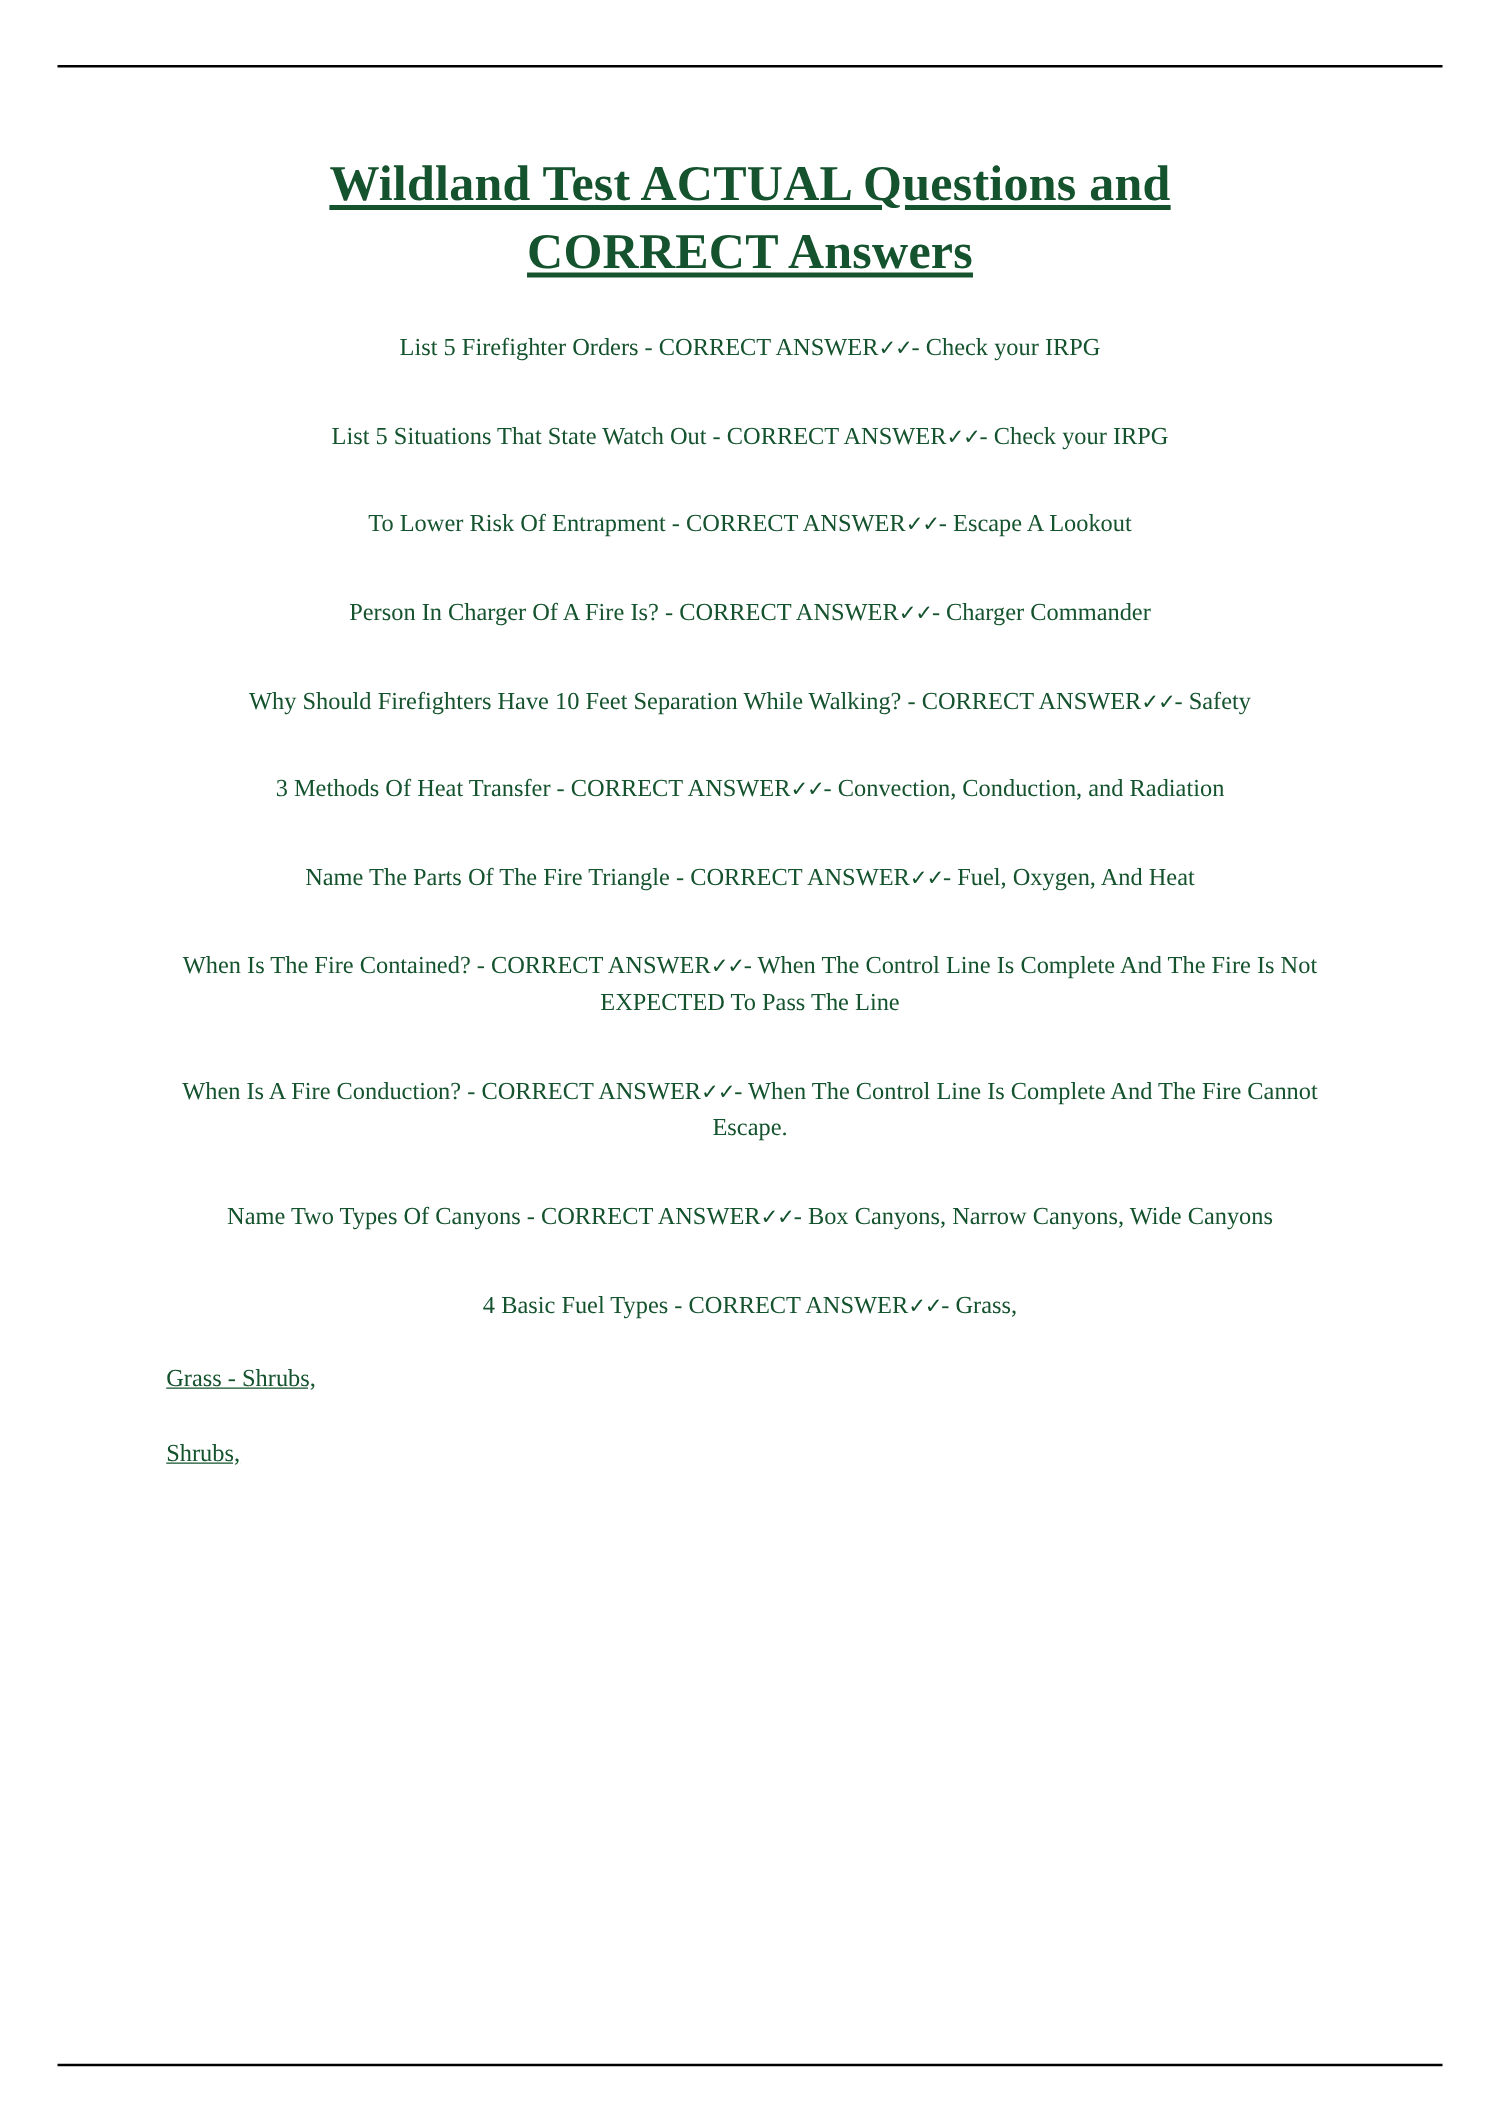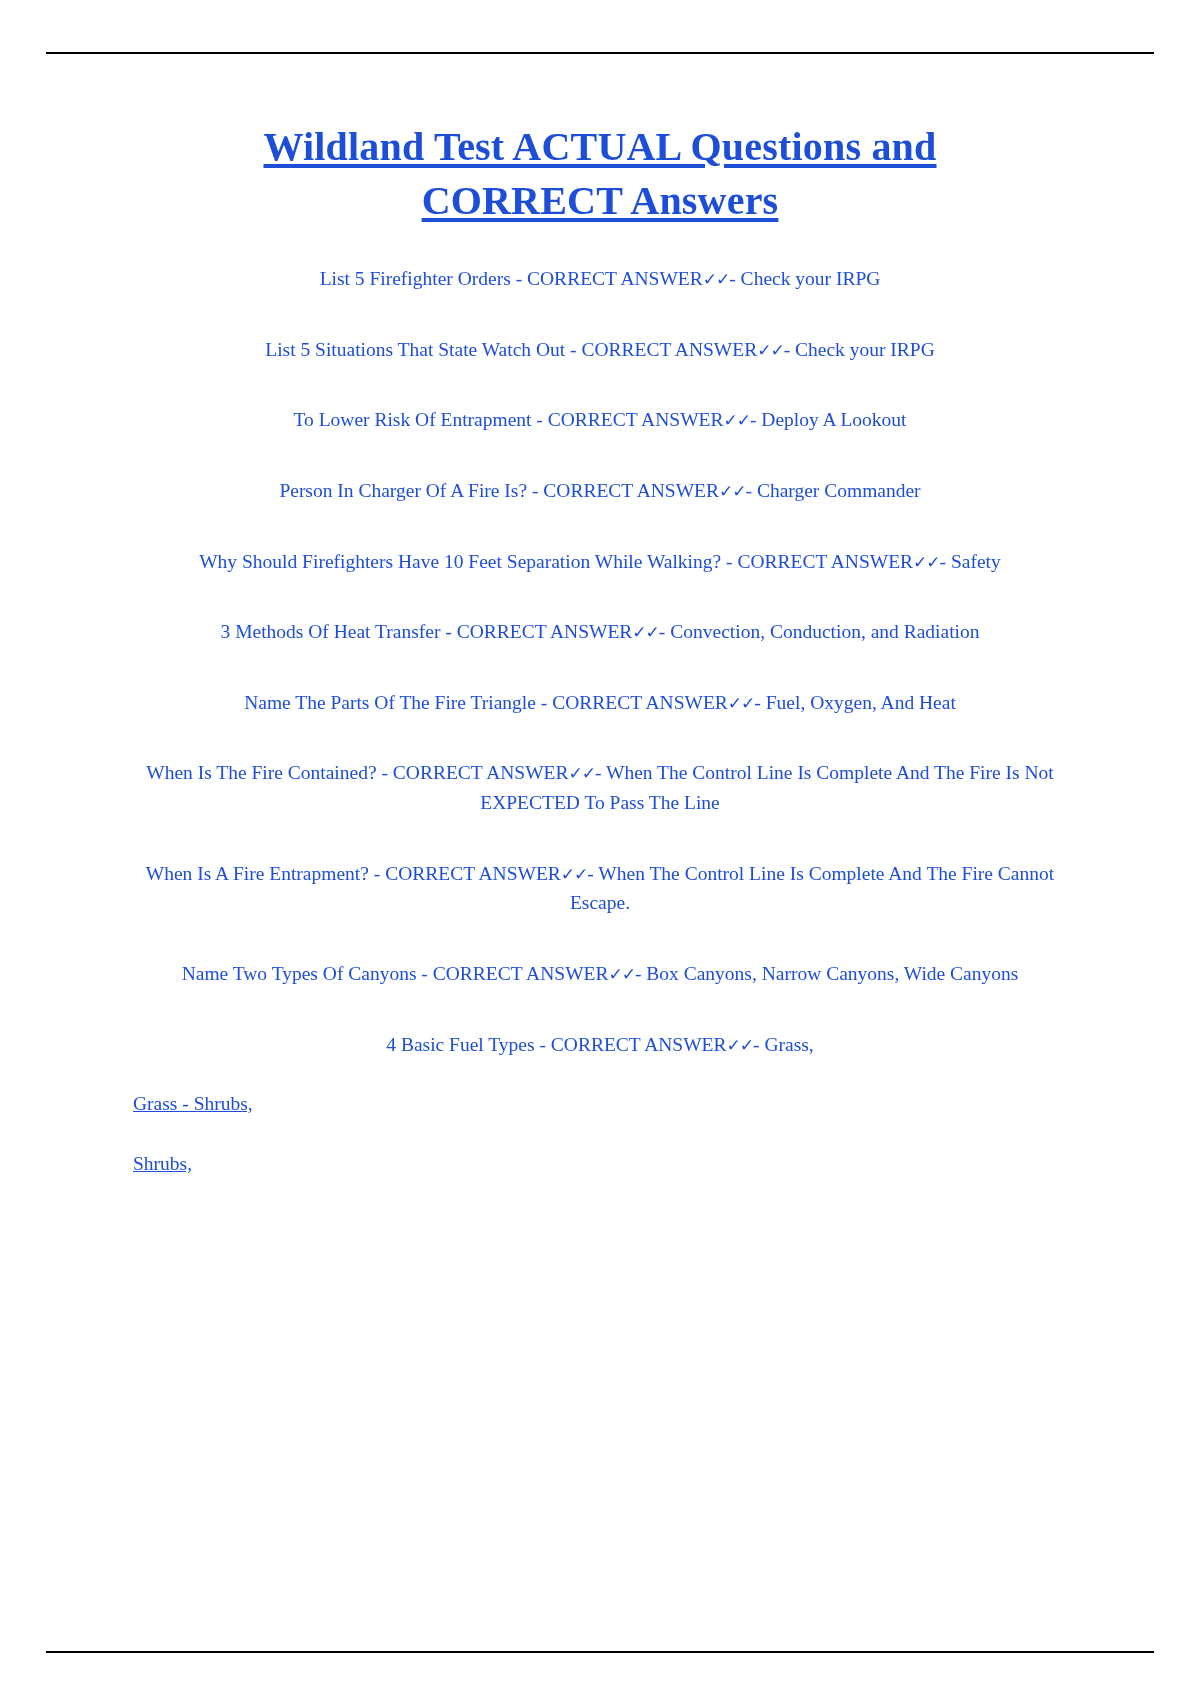--- a/index.html
+++ b/index.html
@@ -6,21 +6,21 @@
     margin: 0;
     padding: 0;
     background: #ffffff;
   }
   .page {
     position: relative;
     width: 1200px;
     height: 1700px;
     background: #ffffff;
     font-family: "Liberation Serif", serif;
-    color: #1d4ed8;
+    color: #14532d;
     box-sizing: border-box;
     overflow: hidden;
   }
   .rule {
     position: absolute;
     left: 46px;
     right: 46px;
     height: 0;
     border-top: 2px solid #000;
   }
@@ -93,21 +93,21 @@
 
       <p class="qa">
         <span>List 5 Firefighter Orders - CORRECT ANSWER</span><span class="marks">✓✓</span><span class="ans">- Check your IRPG</span>
       </p>
 
       <p class="qa">
         <span>List 5 Situations That State Watch Out - CORRECT ANSWER</span><span class="marks">✓✓</span><span class="ans">- Check your IRPG</span>
       </p>
 
       <p class="qa">
-        <span>To Lower Risk Of Entrapment - CORRECT ANSWER</span><span class="marks">✓✓</span><span class="ans">- Deploy A Lookout</span>
+        <span>To Lower Risk Of Entrapment - CORRECT ANSWER</span><span class="marks">✓✓</span><span class="ans">- Escape A Lookout</span>
       </p>
 
       <p class="qa">
         <span>Person In Charger Of A Fire Is? - CORRECT ANSWER</span><span class="marks">✓✓</span><span class="ans">- Charger Commander</span>
       </p>
 
       <p class="qa">
         <span>Why Should Firefighters Have 10 Feet Separation While Walking? - CORRECT ANSWER</span><span class="marks">✓✓</span><span class="ans">- Safety</span>
       </p>
 
@@ -117,21 +117,21 @@
 
       <p class="qa">
         <span>Name The Parts Of The Fire Triangle - CORRECT ANSWER</span><span class="marks">✓✓</span><span class="ans">- Fuel, Oxygen, And Heat</span>
       </p>
 
       <p class="qa">
         <span>When Is The Fire Contained? - CORRECT ANSWER</span><span class="marks">✓✓</span><span class="ans">- When The Control Line Is Complete And The Fire Is Not EXPECTED To Pass The Line</span>
       </p>
 
       <p class="qa">
-        <span>When Is A Fire Entrapment? - CORRECT ANSWER</span><span class="marks">✓✓</span><span class="ans">- When The Control Line Is Complete And The Fire Cannot Escape.</span>
+        <span>When Is A Fire Conduction? - CORRECT ANSWER</span><span class="marks">✓✓</span><span class="ans">- When The Control Line Is Complete And The Fire Cannot Escape.</span>
       </p>
 
       <p class="qa">
         <span>Name Two Types Of Canyons - CORRECT ANSWER</span><span class="marks">✓✓</span><span class="ans">- Box Canyons, Narrow Canyons, Wide Canyons</span>
       </p>
 
       <p class="qa tight">
         <span>4 Basic Fuel Types - CORRECT ANSWER</span><span class="marks">✓✓</span><span class="ans">- Grass,</span>
       </p>
 

